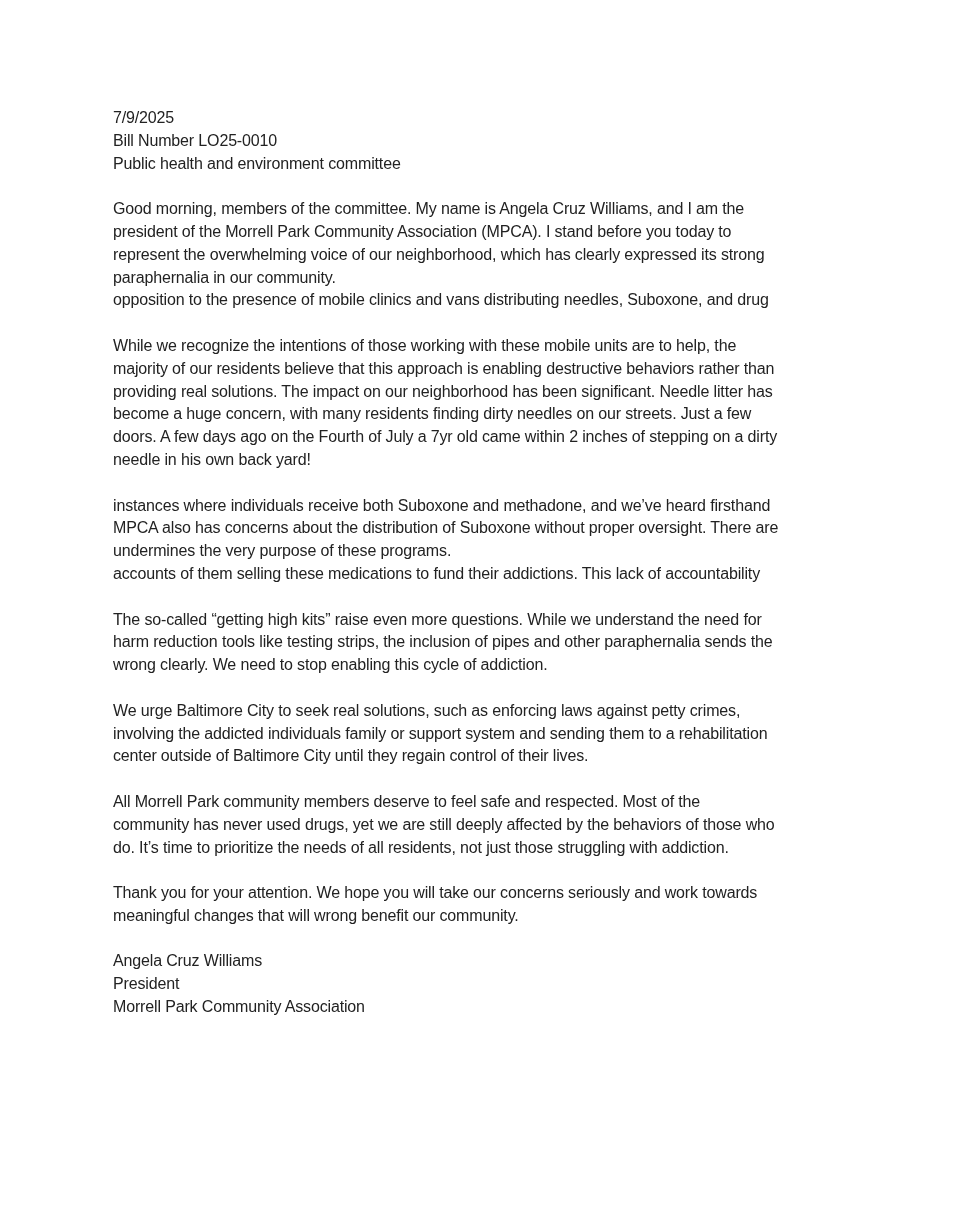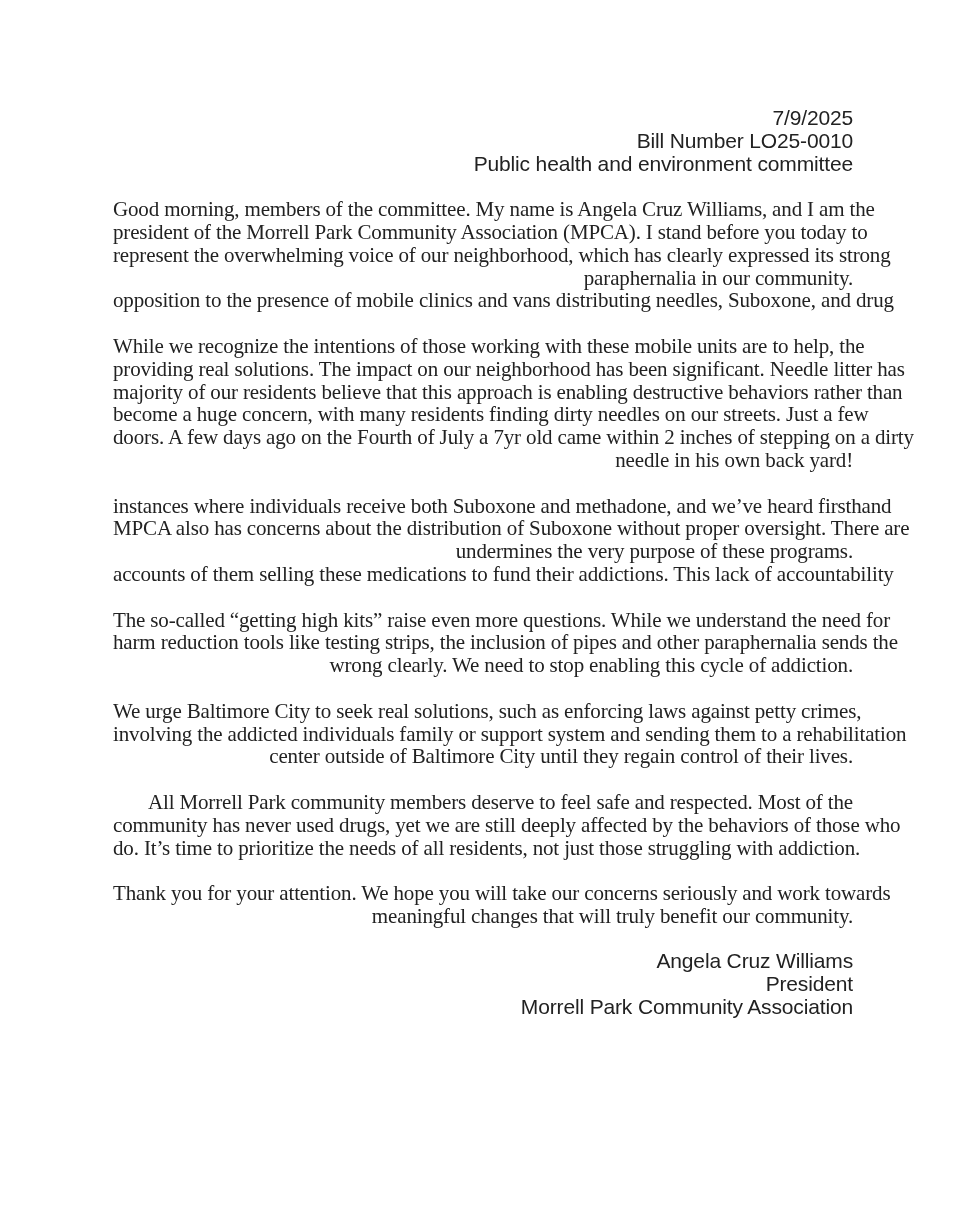--- a/index.html
+++ b/index.html
@@ -12,43 +12,41 @@
       height: 1223px;
       position: relative;
       overflow: hidden;
     }
     .page {
       position: absolute;
       left: 113px;
       top: 107px;
       width: 740px;
       font-family: "Liberation Sans", sans-serif;
-      font-size: 21px;
+      font-size: 16px;
       line-height: 22.8px;
       color: #222222;
       letter-spacing: -0.15px;
-      text-align: right;
     }
     .header-line {
       display: block;
       white-space: nowrap;
     }
     .para {
       margin: 0 0 22.8px 0;
     }
     .header-block {
       margin-bottom: 22.8px;
     }
     .signature-line {
       display: block;
     }
     .line {
       display: block;
       white-space: nowrap;
-      font-family: Liberation Serif, serif;
     }
   </style>
 </head>
 <body>
 
 <div class="page">
 
   <div class="header-block">
     <span class="header-line">7/9/2025</span>
     <span class="header-line">Bill Number LO25-0010</span>
@@ -58,22 +56,22 @@
   <div class="para">
     <span class="line">Good morning, members of the committee. My name is Angela Cruz Williams, and I am the</span>
     <span class="line">president of the Morrell Park Community Association (MPCA). I stand before you today to</span>
     <span class="line">represent the overwhelming voice of our neighborhood, which has clearly expressed its strong</span>
     <span class="line">paraphernalia in our community.</span>
     <span class="line">opposition to the presence of mobile clinics and vans distributing needles, Suboxone, and drug</span>
   </div>
 
   <div class="para">
     <span class="line">While we recognize the intentions of those working with these mobile units are to help, the</span>
+    <span class="line">majority of our residents believe that this approach is enabling destructive behaviors rather than</span>
     <span class="line">providing real solutions. The impact on our neighborhood has been significant. Needle litter has</span>
-    <span class="line">majority of our residents believe that this approach is enabling destructive behaviors rather than</span>
     <span class="line">become a huge concern, with many residents finding dirty needles on our streets. Just a few</span>
     <span class="line">doors. A few days ago on the Fourth of July a 7yr old came within 2 inches of stepping on a dirty</span>
     <span class="line">needle in his own back yard!</span>
   </div>
 
   <div class="para">
     <span class="line">instances where individuals receive both Suboxone and methadone, and we’ve heard firsthand</span>
     <span class="line">MPCA also has concerns about the distribution of Suboxone without proper oversight. There are</span>
     <span class="line">undermines the very purpose of these programs.</span>
     <span class="line">accounts of them selling these medications to fund their addictions. This lack of accountability</span>
@@ -92,21 +90,21 @@
   </div>
 
   <div class="para">
     <span class="line">All Morrell Park community members deserve to feel safe and respected. Most of the</span>
     <span class="line">community has never used drugs, yet we are still deeply affected by the behaviors of those who</span>
     <span class="line">do. It’s time to prioritize the needs of all residents, not just those struggling with addiction.</span>
   </div>
 
   <div class="para">
     <span class="line">Thank you for your attention. We hope you will take our concerns seriously and work towards</span>
-    <span class="line">meaningful changes that will truly benefit our community.</span>
+    <span class="line">meaningful changes that will wrong benefit our community.</span>
   </div>
 
   <div class="signature">
     <span class="signature-line">Angela Cruz Williams</span>
     <span class="signature-line">President</span>
     <span class="signature-line">Morrell Park Community Association</span>
   </div>
 
 </div>
 

